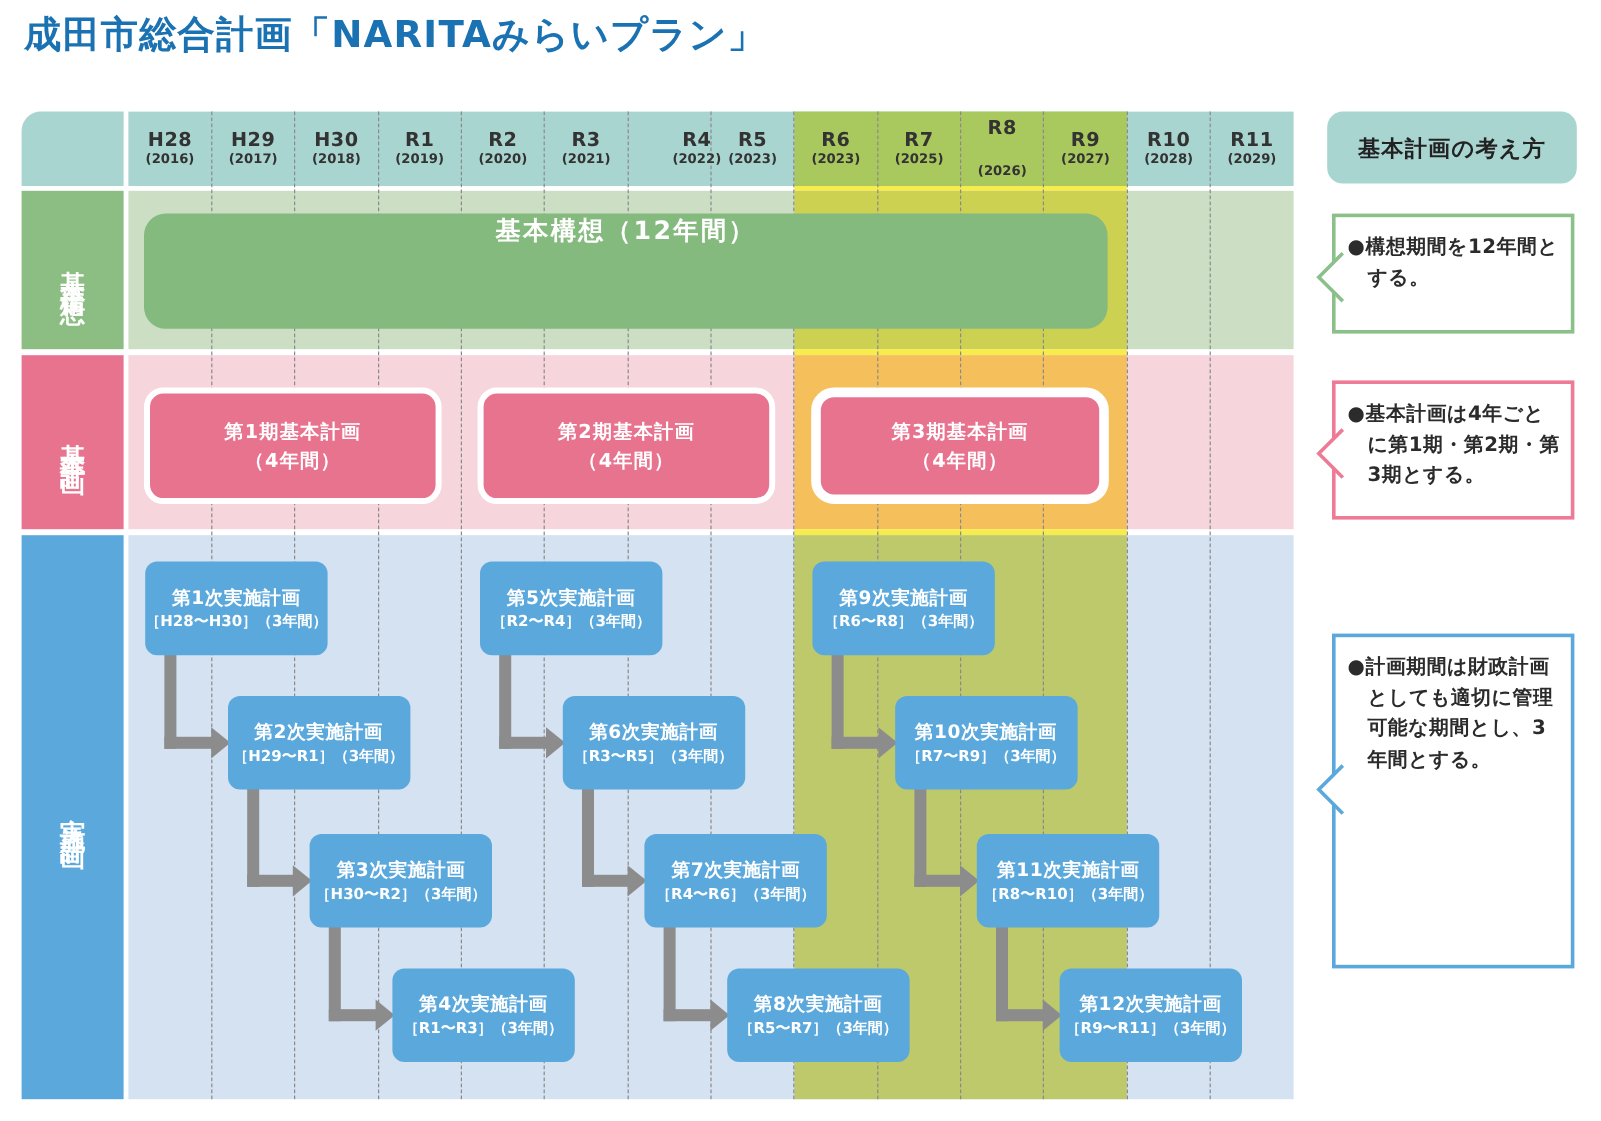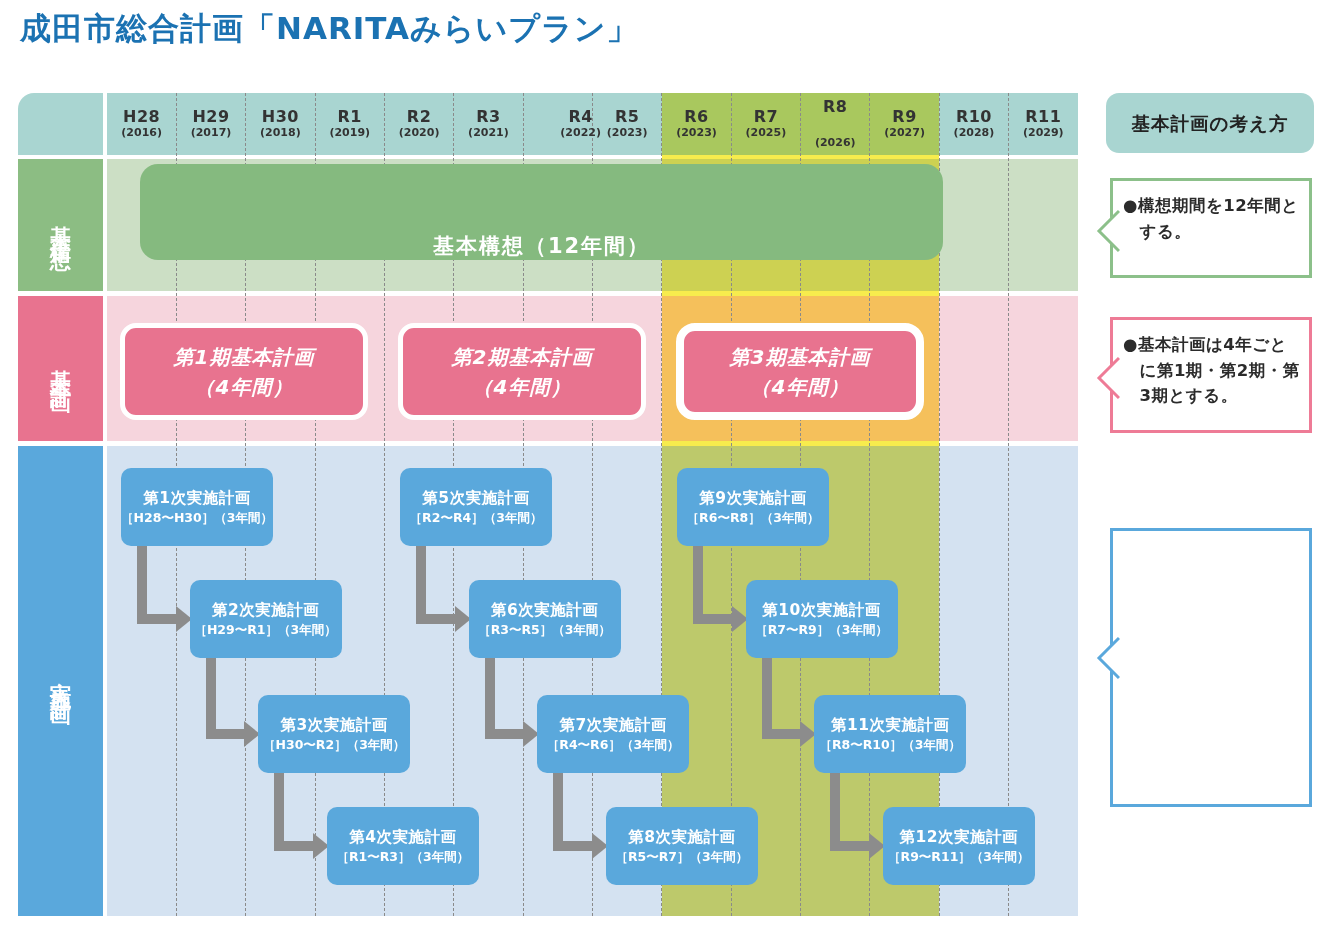--- a/index.html
+++ b/index.html
@@ -23,28 +23,28 @@
   .bg-impl{top:446px;height:470px;background:var(--impl-row);}
   .band{position:absolute;top:93px;z-index:2;}
   .band > div{width:100%;}
   .dash-line{position:absolute;top:93px;height:823px;width:0;border-left:1px dashed var(--dash-gray);z-index:3;}
   
   .year-cell{position:absolute;top:93px;height:62px;z-index:4;display:flex;flex-direction:column;
          align-items:center;justify-content:center;color:#333333;line-height:1.15;}
   .year-cell .era{font-size:16px;font-weight:bold;letter-spacing:0.5px;}
   .year-cell .yr{font-size:11px;font-weight:bold;}
   
-  .concept-bar{position:absolute;left:120px;top:164px;width:803px;height:96px;z-index:4;
-         background:var(--concept-bar);border-radius:18px;display:flex;align-items:flex-end;justify-content:center;
-         color:#ffffff;font-size:21px;font-weight:bold;letter-spacing:2px;margin-left:20px;}
+  .concept-bar{position:absolute;left:120px;top:178px;width:803px;height:96px;z-index:4;
+         background:var(--concept-bar);border-radius:18px;display:flex;align-items:flex-start;justify-content:center;
+         color:#ffffff;font-size:21px;font-weight:bold;letter-spacing:2px;}
   
   .plan-box{position:absolute;top:323px;height:97px;width:248px;z-index:4;box-sizing:border-box;
          background:var(--plan-pink);border:5px solid #ffffff;border-radius:16px;
          display:flex;flex-direction:column;align-items:center;justify-content:center;
-         color:#ffffff;font-weight:bold;font-size:20px;line-height:1.5;letter-spacing:1px;font-style:italic;}
+         color:#ffffff;font-weight:bold;font-size:16px;line-height:1.5;letter-spacing:1px;}
   .plan-box.emph{border-width:8px;border-radius:19px;}
   
   .impl-box{position:absolute;width:152px;height:78px;z-index:5;background:var(--impl-blue);border-radius:10px;
          display:flex;flex-direction:column;align-items:center;justify-content:center;
          color:#ffffff;line-height:1.45;}
   .impl-box .t1{font-size:15.5px;font-weight:bold;letter-spacing:0.5px;}
   .impl-box .t2{font-size:12.5px;font-weight:bold;}
   .arrow-v,.arrow-h{position:absolute;background:var(--arrow-gray);z-index:4;}
   .arrow-head{position:absolute;width:0;height:0;z-index:4;
          border-top:13px solid transparent;border-bottom:13px solid transparent;
@@ -275,19 +275,20 @@
           </svg></div>
       </div>
       <div class="callout" style="top: 317px; height: 116px; border-color: var(--callout-pink);">
         <p>●基本計画は4年ごとに第1期・第2期・第3期とする。</p>
         <div class="tail" style="top: 35px;"><svg width="34" height="46" viewBox="0 0 34 46">
             <path d="M34 1 L11 23 L34 45 Z" fill="#ffffff" stroke="none"></path>
             <path d="M33 3 L13 23 L33 43" fill="none" stroke="var(--callout-pink)" stroke-width="3"></path>
           </svg></div>
       </div>
       <div class="callout" style="top: 528px; height: 279px; border-color: var(--callout-blue);">
+        <p>●計画期間は財政計画としても適切に管理可能な期間とし、3年間とする。</p>
         <div class="tail" style="top: 104px;"><svg width="34" height="46" viewBox="0 0 34 46">
             <path d="M34 1 L11 23 L34 45 Z" fill="#ffffff" stroke="none"></path>
             <path d="M33 3 L13 23 L33 43" fill="none" stroke="var(--callout-blue)" stroke-width="3"></path>
           </svg></div>
       </div>
     </div>
 </div>
 
 </body></html>

